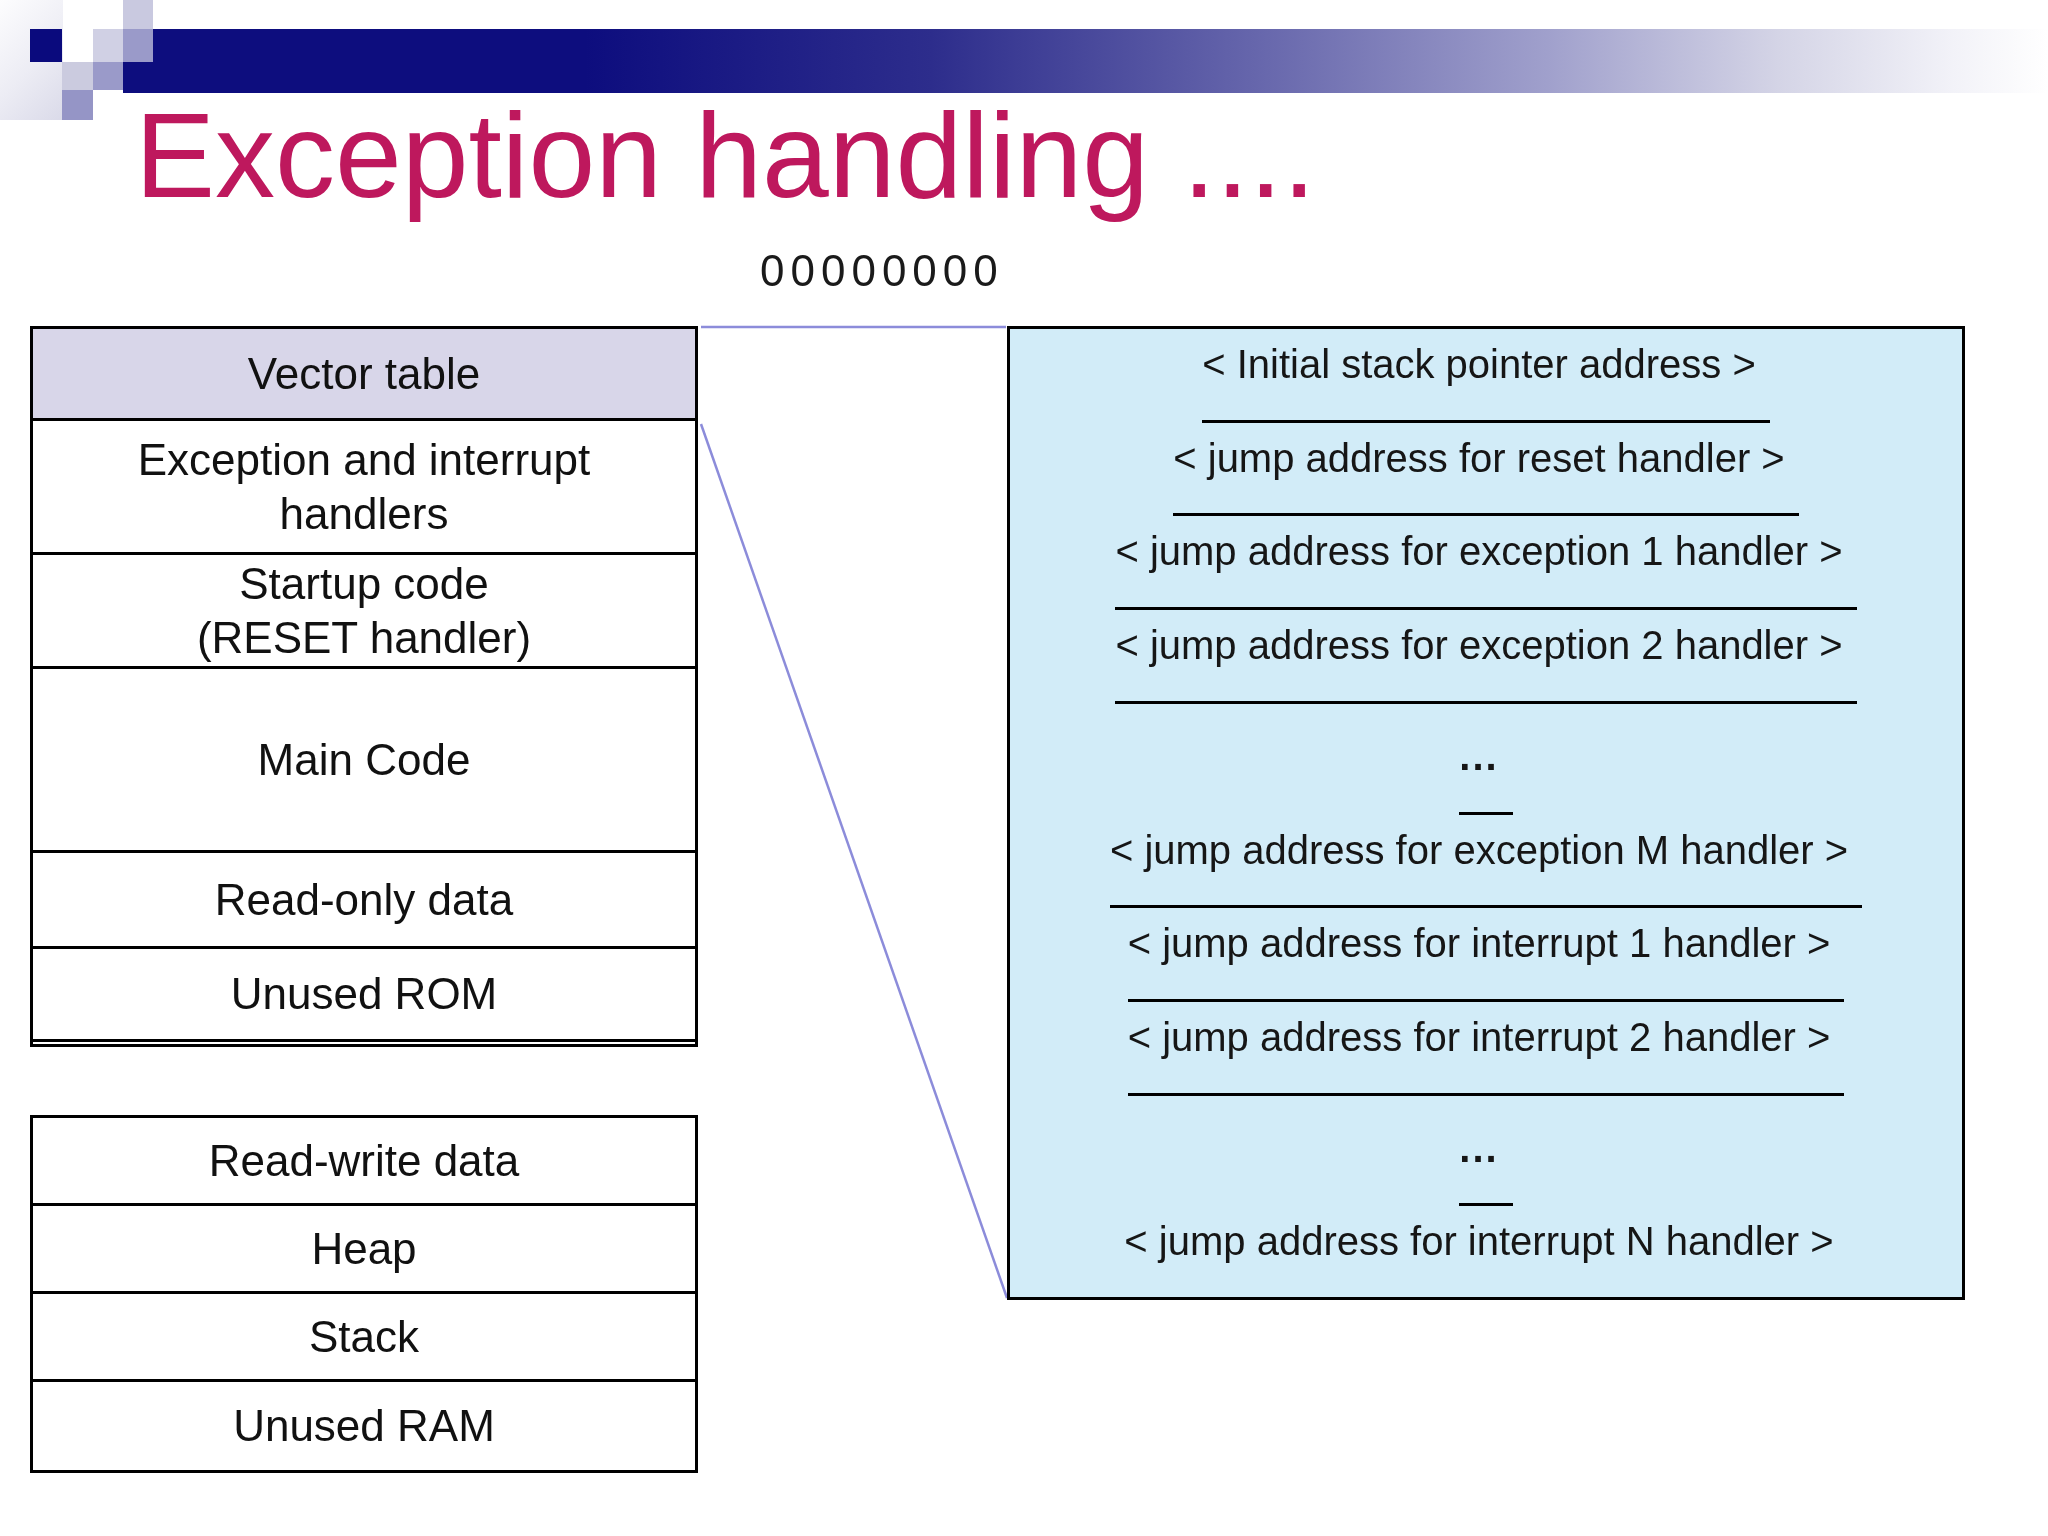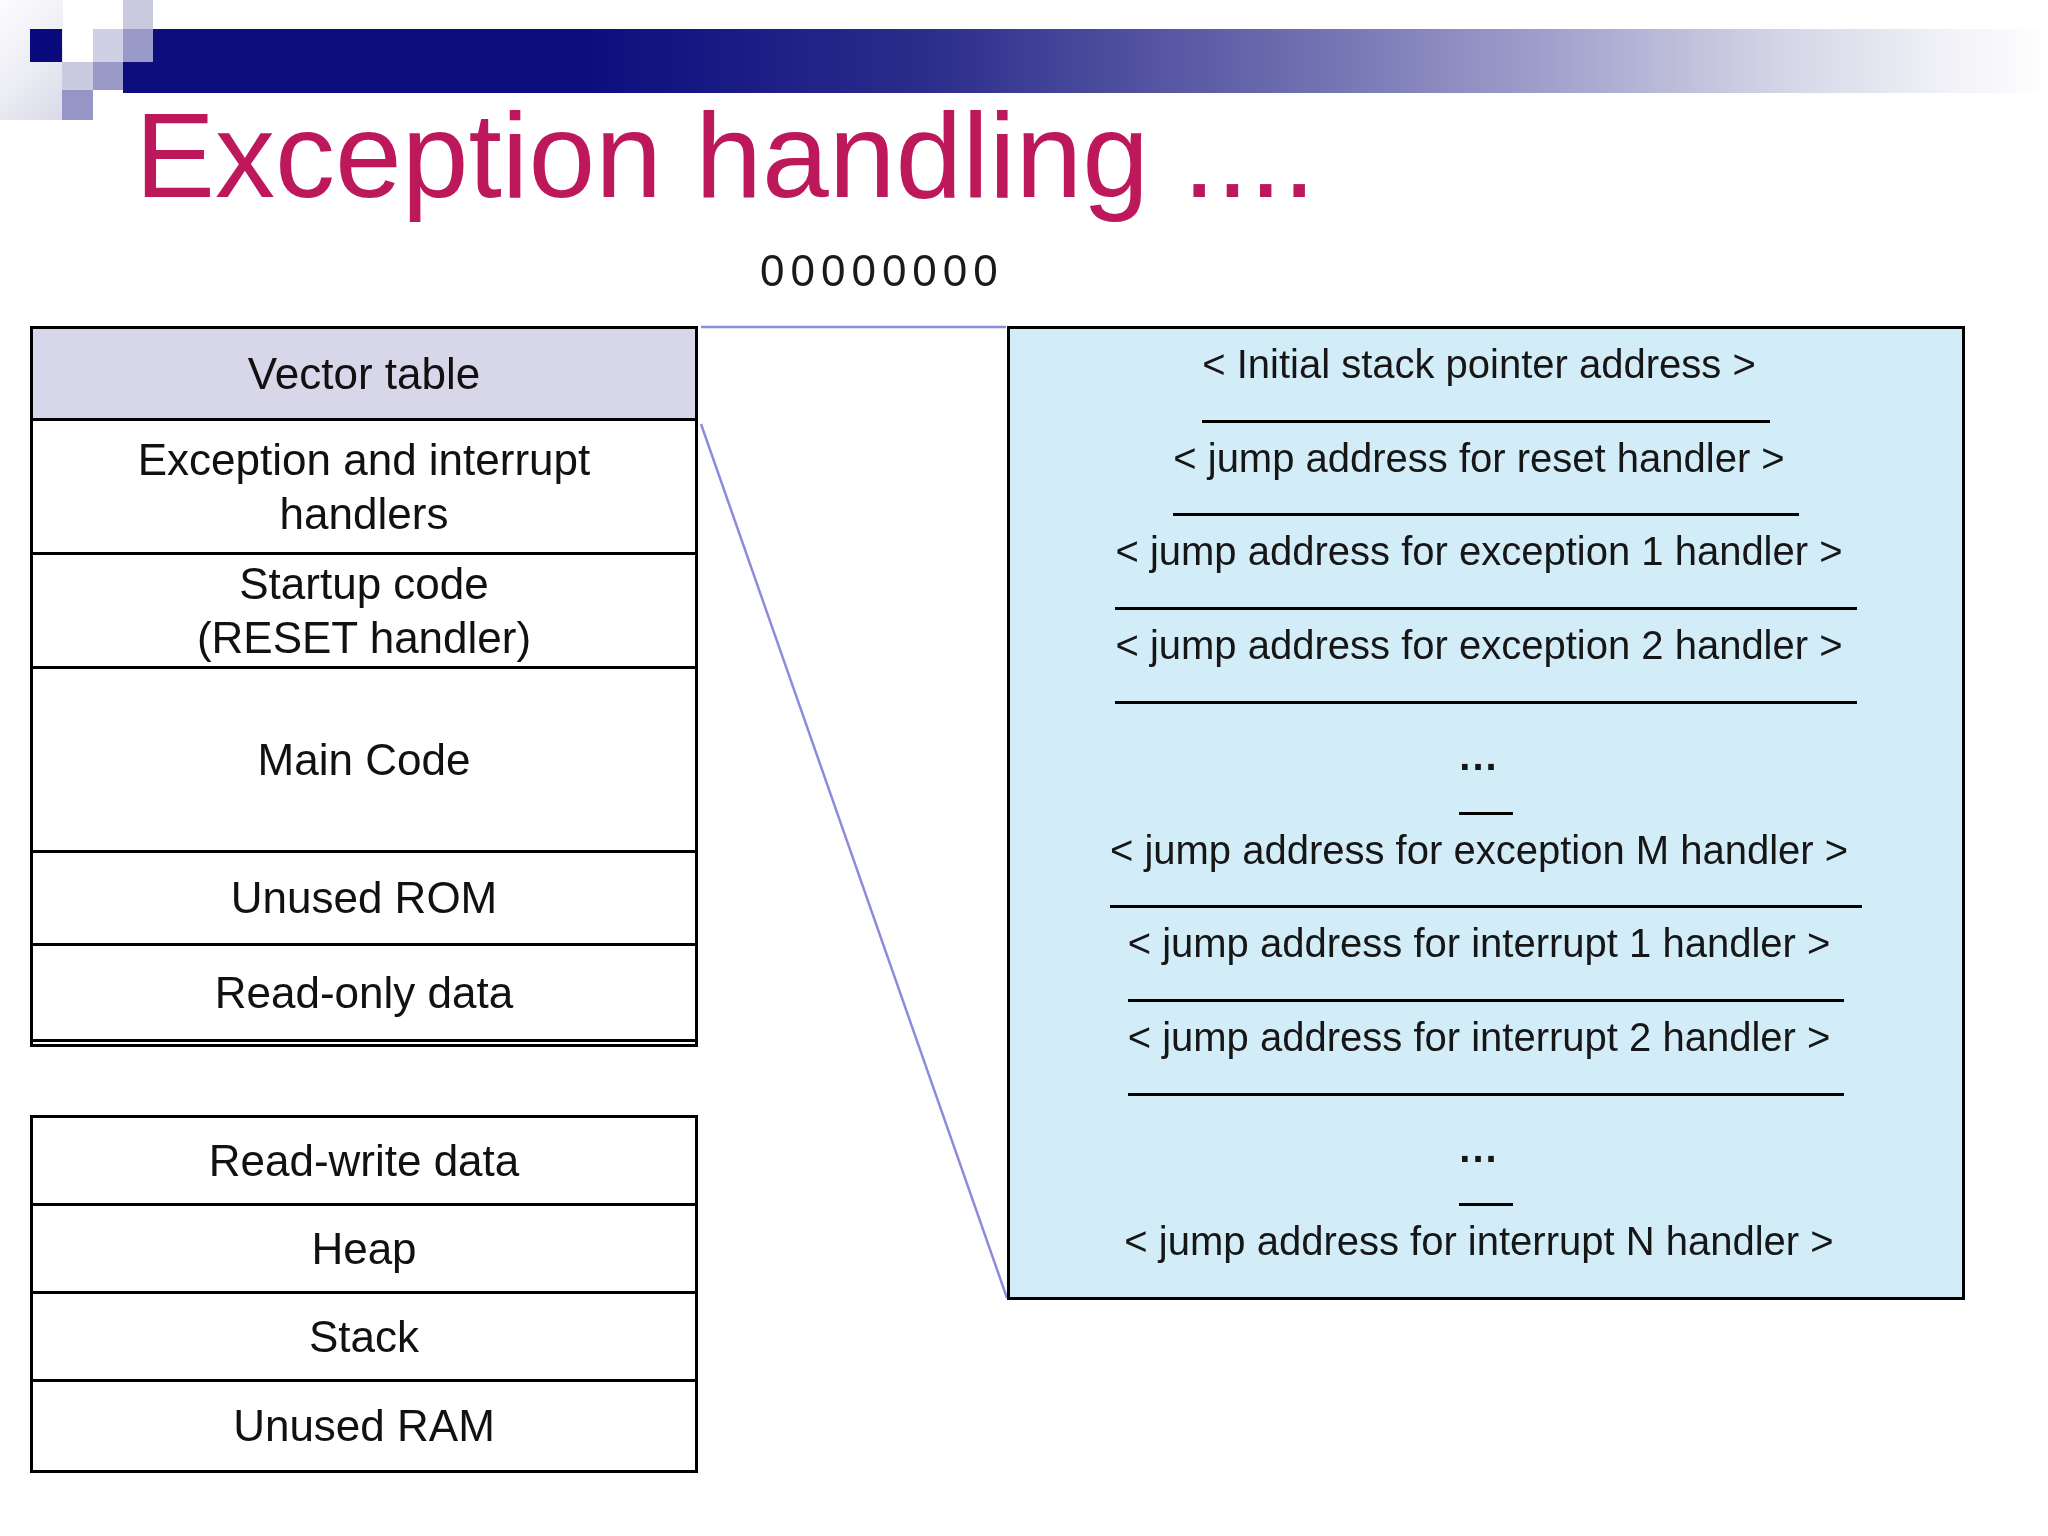--- a/index.html
+++ b/index.html
@@ -119,25 +119,25 @@
       <span class="map-label">Exception and interrupt
 handlers</span>
     </div>
     <div class="map-row rom-r2">
       <span class="map-label">Startup code
 (RESET handler)</span>
     </div>
     <div class="map-row rom-r3">
       <span class="map-label">Main Code</span>
     </div>
+    <div class="map-row rom-r4">
+      <span class="map-label">Read-only data</span>
+    </div>
     <div class="map-row rom-r5">
       <span class="map-label">Unused ROM</span>
-    </div>
-    <div class="map-row rom-r4">
-      <span class="map-label">Read-only data</span>
     </div>
   </div>
 
   <div class="map-table ram-table">
     <div class="map-row ram-r">
       <span class="map-label">Read-write data</span>
     </div>
     <div class="map-row ram-r">
       <span class="map-label">Heap</span>
     </div>

